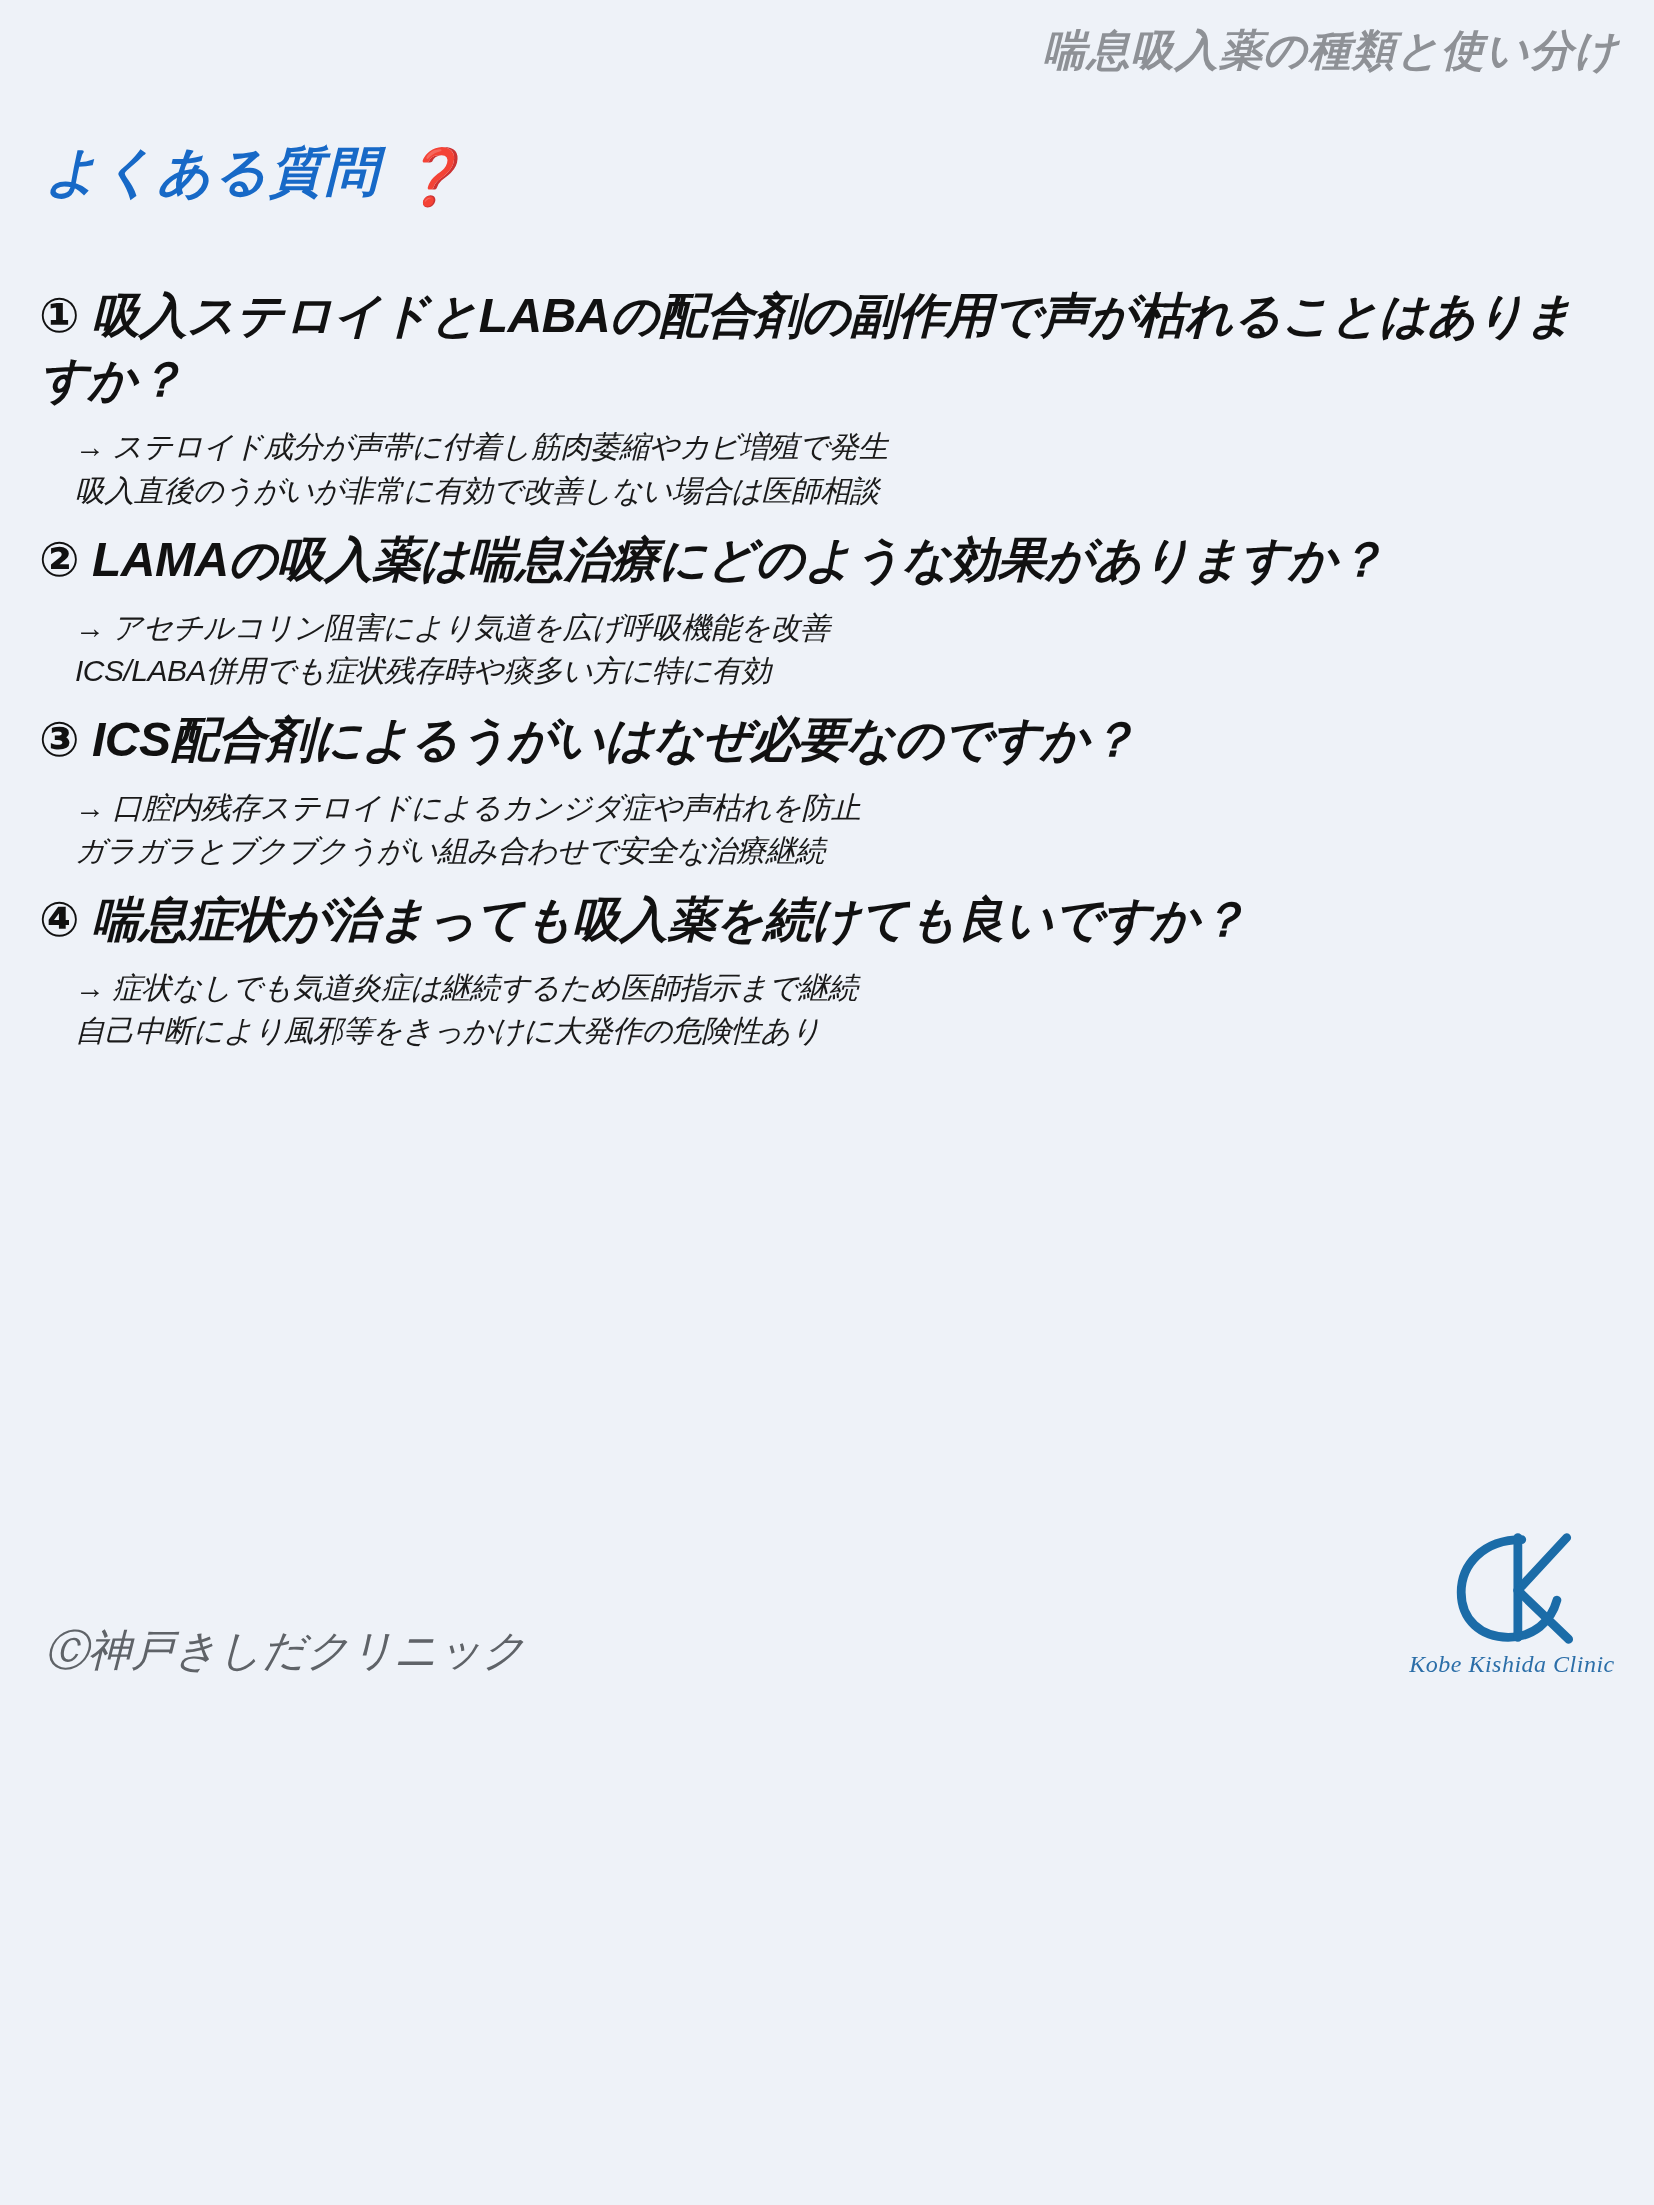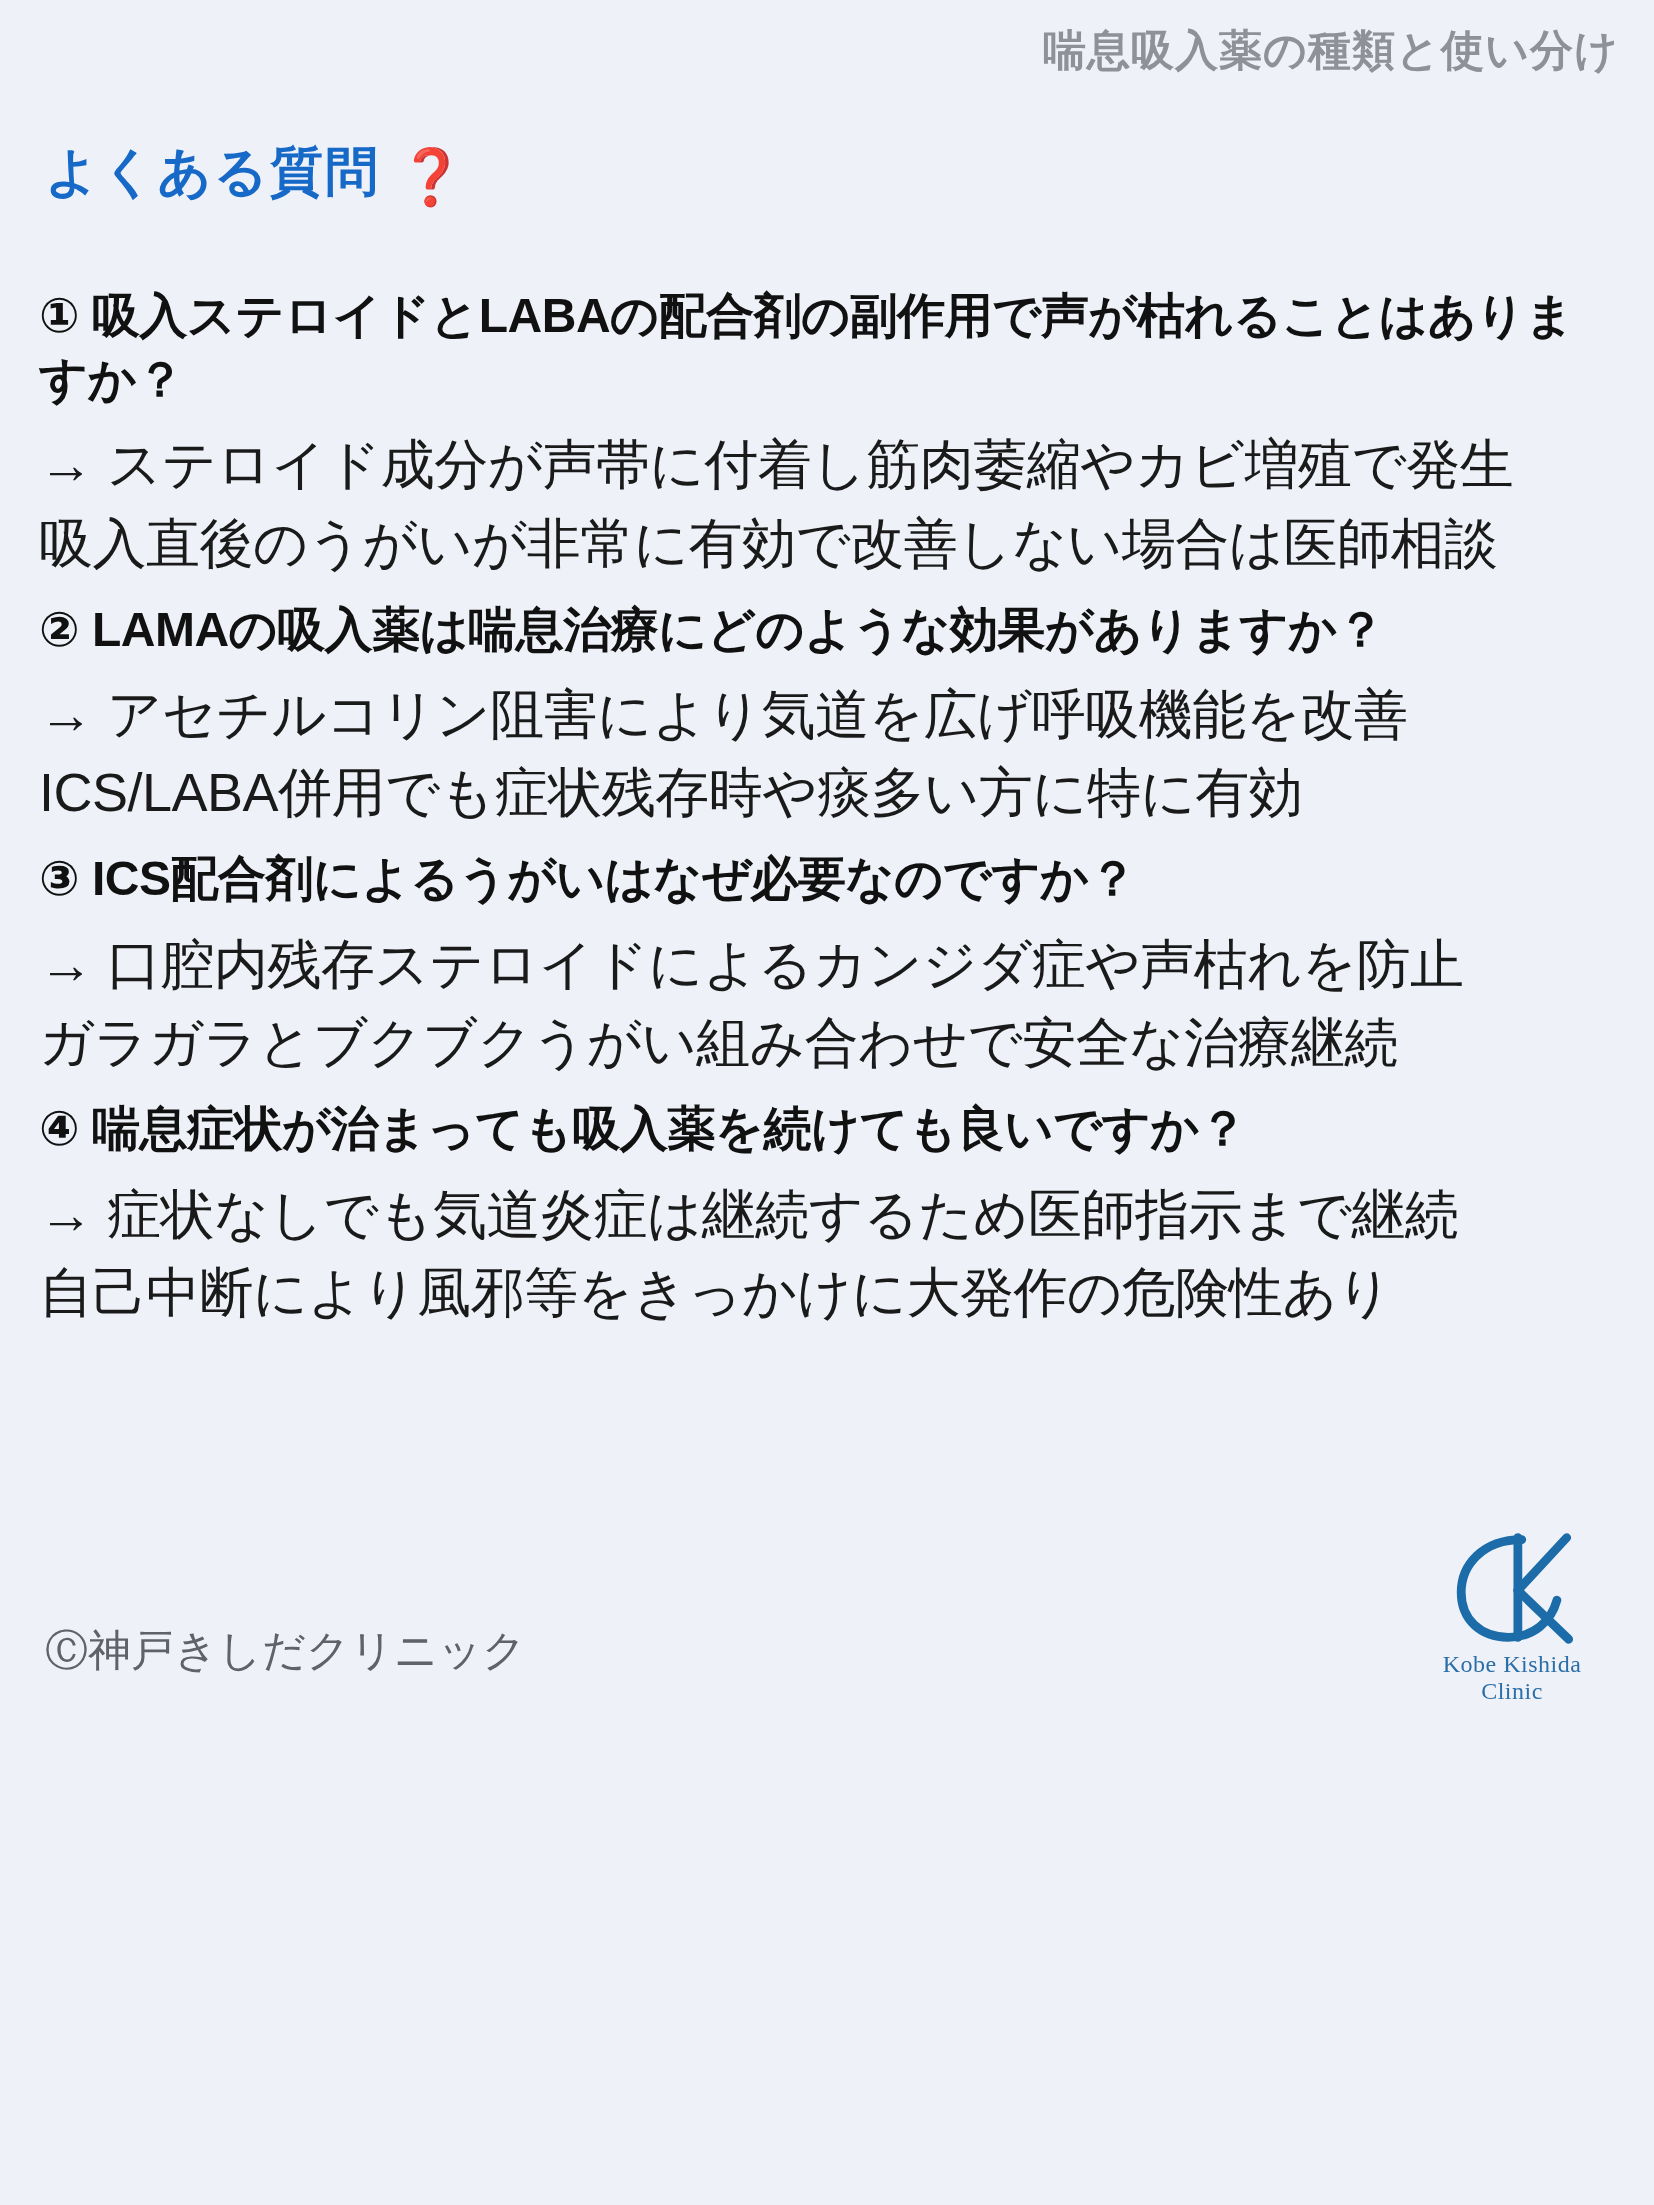--- a/index.html
+++ b/index.html
@@ -13,20 +13,21 @@
     font-family: "Liberation Sans", "DejaVu Sans", sans-serif;
     color: #1a1a1a;
     position: relative;
     overflow: hidden;
   }
   .page {
     position: relative;
     width: 1654px;
     height: 1737px;
     box-sizing: border-box;
+    font-style: italic;
   }
   .header-title {
     position: absolute;
     top: 21.6px;
     right: 35px;
     font-size: 43px;
     font-weight: bold;
     color: #8e9196;
     letter-spacing: 1px;
     white-space: nowrap;
@@ -59,25 +60,26 @@
   }
   .question {
     font-size: 48px;
     font-weight: bold;
     line-height: 1.33;
     color: #111111;
     letter-spacing: -0.5px;
     margin-bottom: 9.8px;
   }
   .answer-line {
-    font-size: 54px;
+    font-size: 30px;
     line-height: 1.45;
     color: #1a1a1a;
     letter-spacing: -0.5px;
     font-weight: 400;
+    margin-left: 36px;
   }
   .answer-line.first {
     margin-top: 13.7px;
   }
   .footer-copy {
     position: absolute;
     left: 45px;
     bottom: 57px;
     font-size: 43px;
     color: #5f6368;

